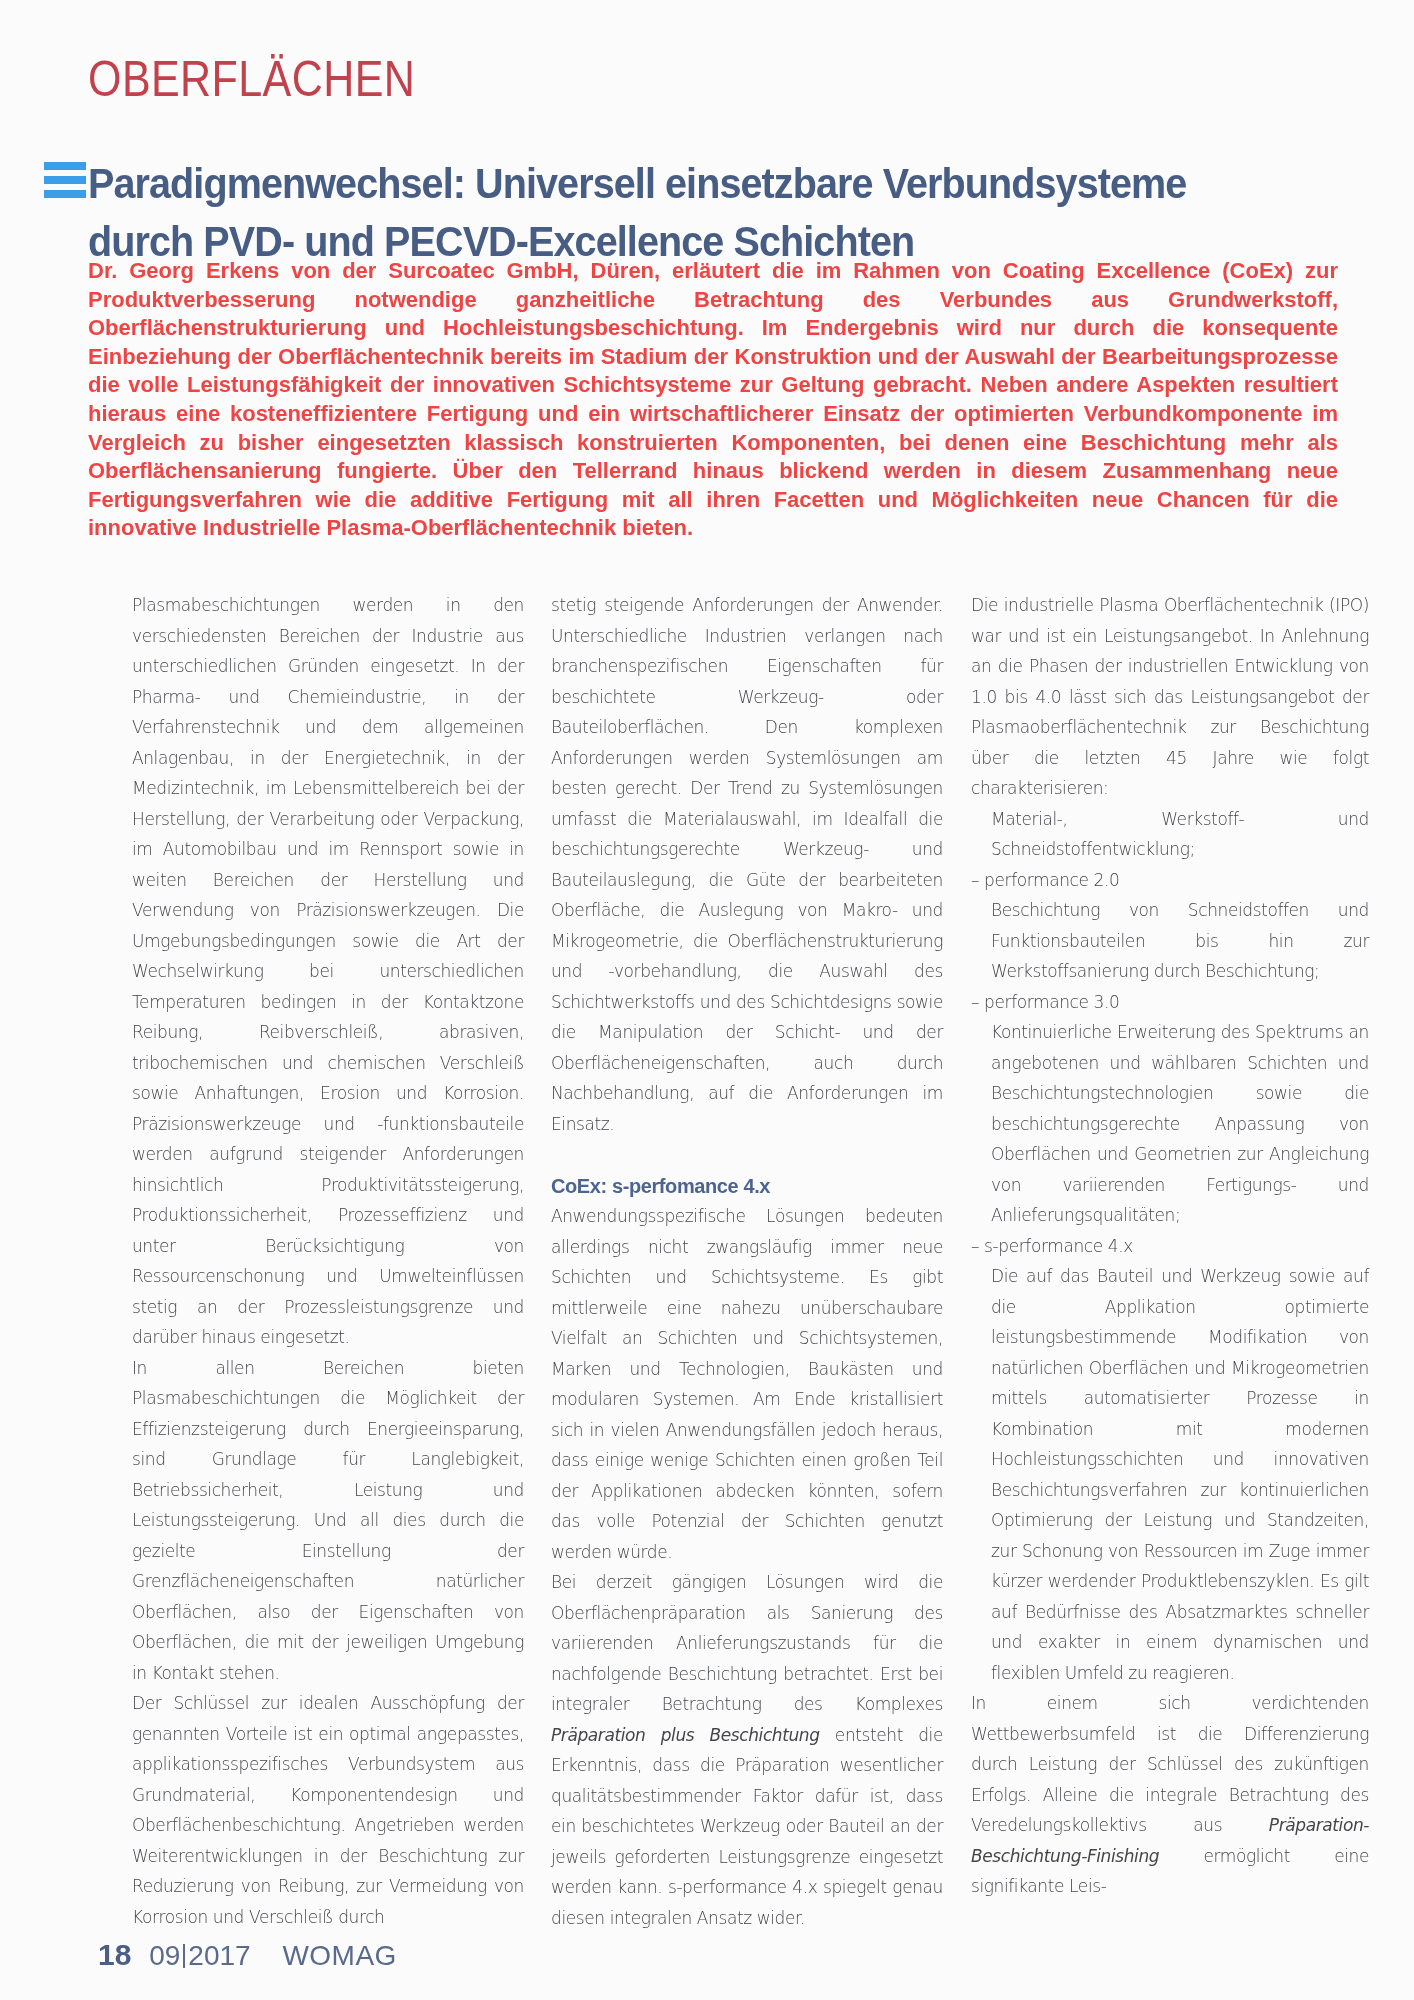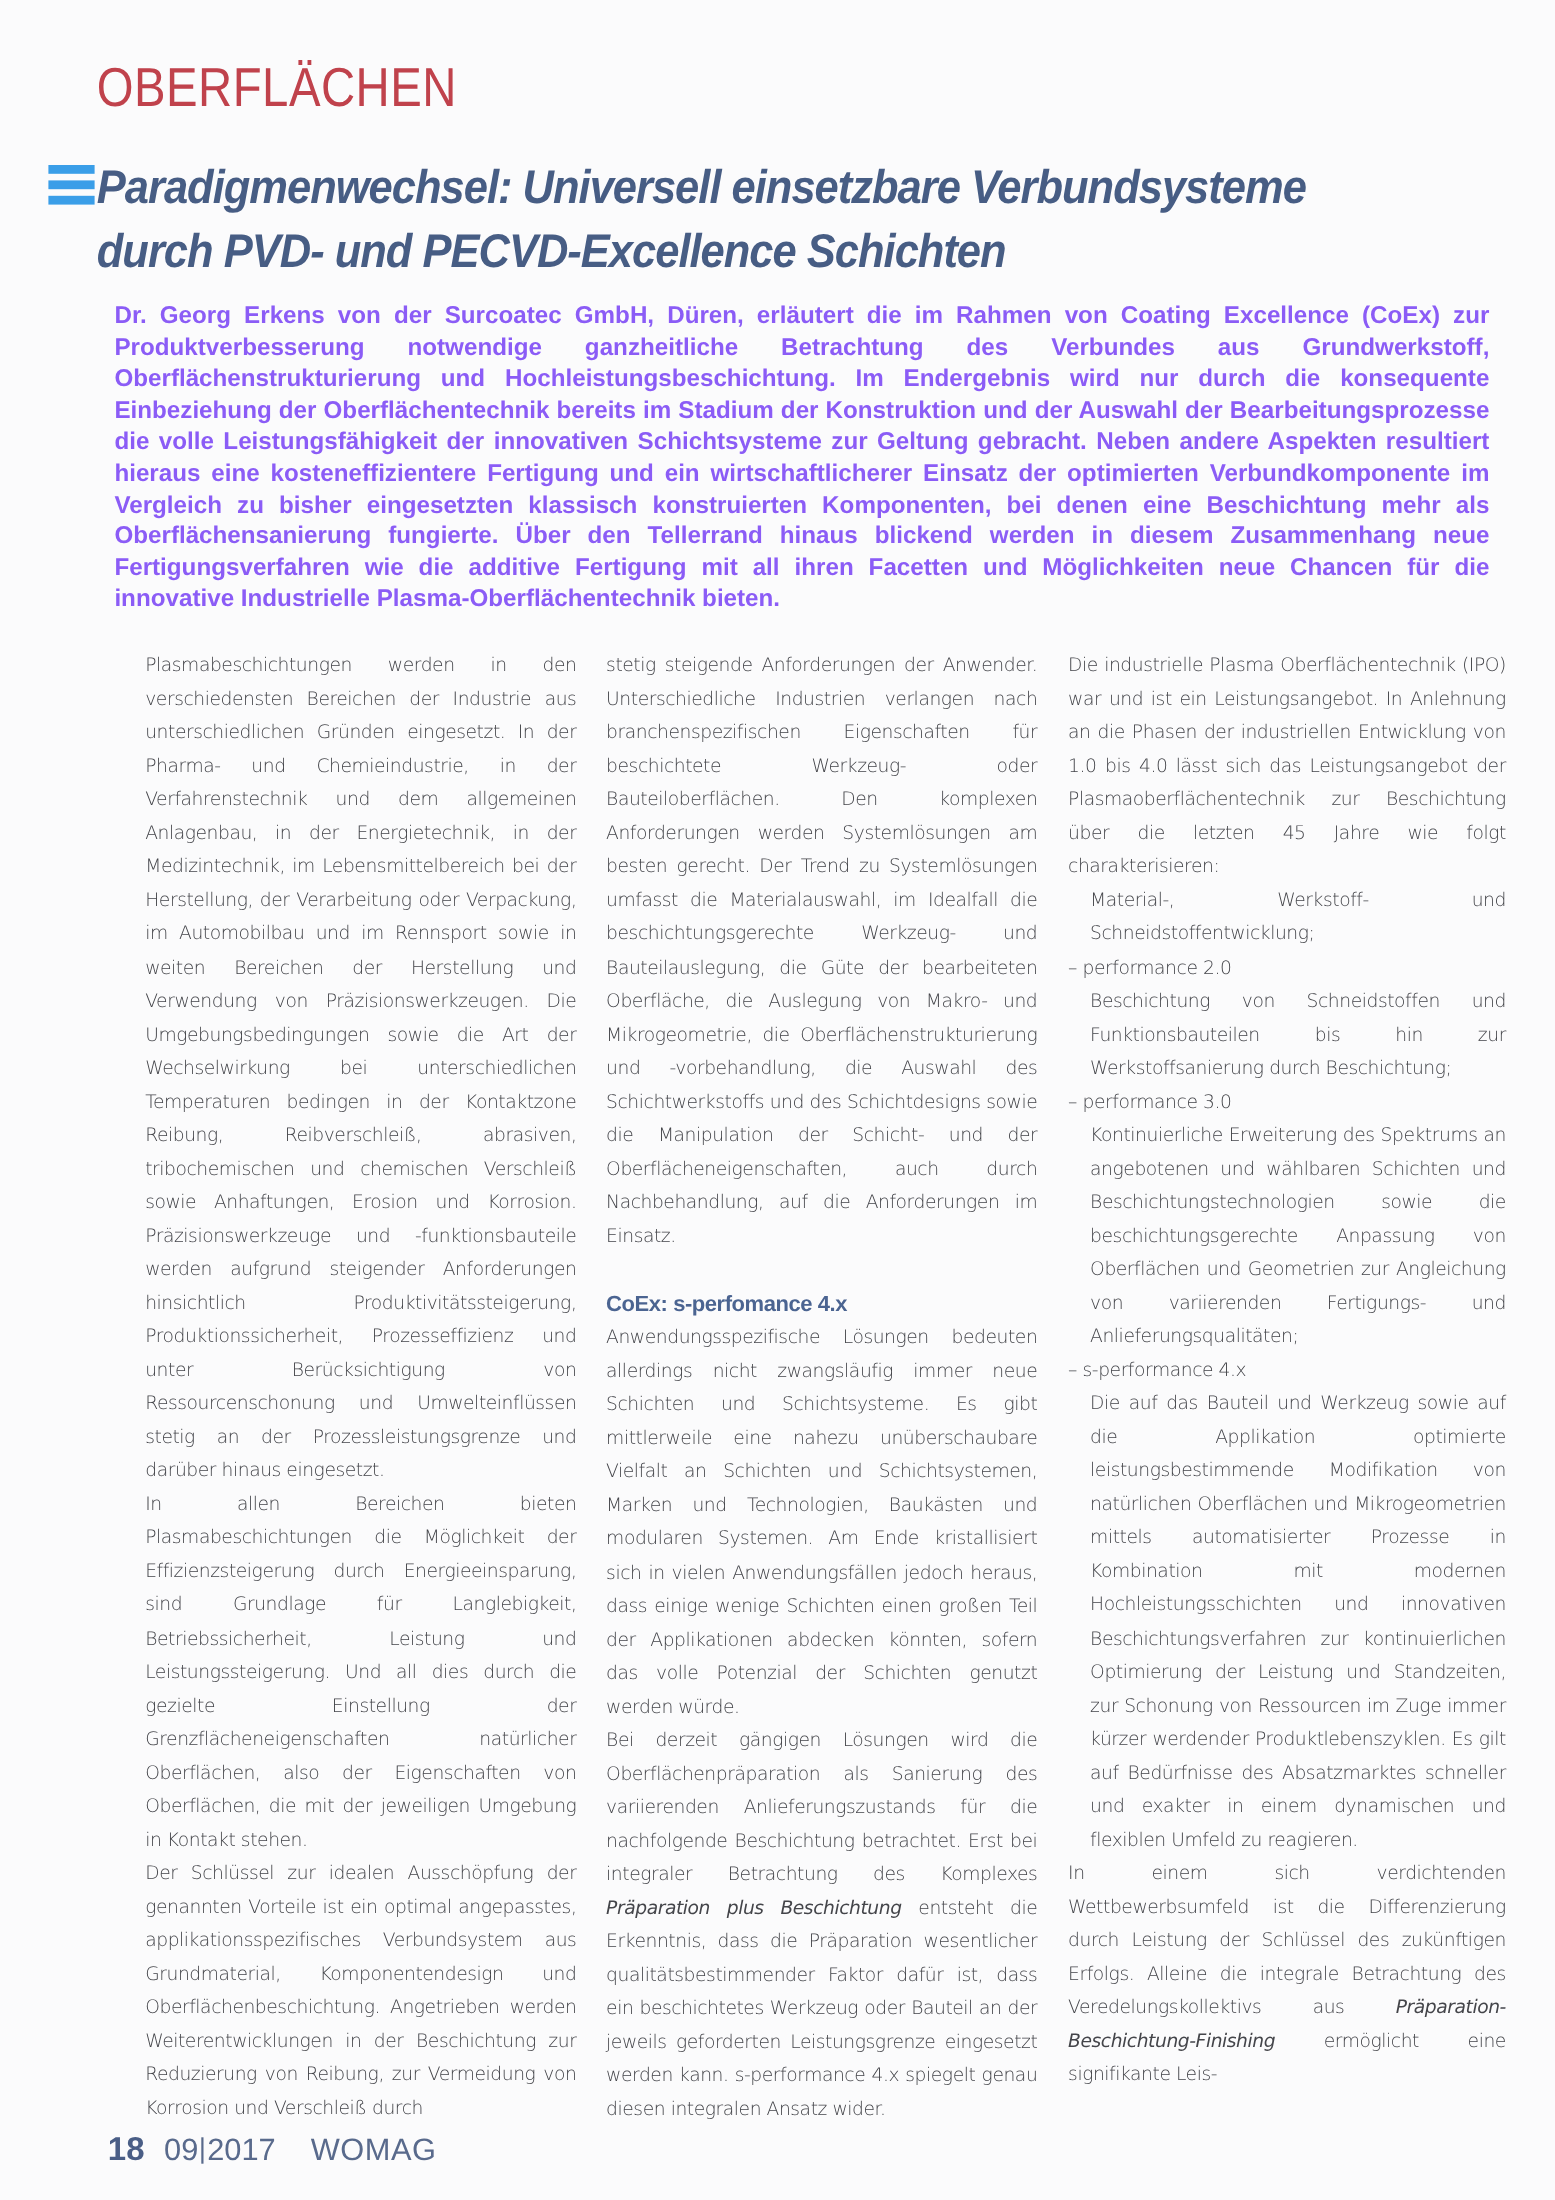--- a/index.html
+++ b/index.html
@@ -5,32 +5,32 @@
   html, body { margin: 0; padding: 0; }
   body {
     width: 1414px; height: 2000px; background: #fbfbfc; position: relative; overflow: hidden;
     color: #3e3f44;
   }
   .section-label {
     position: absolute; left: 88px; top: 50px;
     font-family: "Liberation Sans", sans-serif; font-size: 50px; font-weight: 400;
     color: #c0424c; letter-spacing: 0.5px; transform: scaleX(0.86); transform-origin: left top;
   }
-  .headline-wrap { position: absolute; left: 44px; top: 142px; width: 1320px; font-style: italic; }
+  .headline-wrap { position: absolute; left: 44px; top: 154px; width: 1320px; }
   .hl-icon { position: absolute; left: 0; top: 8px; width: 42px; height: 40px; }
   .hl-icon span { display: block; height: 8px; background: #3a9ee8; margin-bottom: 6px; }
   .headline {
     margin: 0 0 0 44px; font-family: "Liberation Sans", sans-serif; font-weight: 700;
     font-size: 43px; line-height: 58px; color: #475d84; letter-spacing: -1px;
     transform: scaleX(0.92); transform-origin: left top; width: 1400px;
   }
   .lead {
     position: absolute; left: 88px; top: 257px; width: 1250px;
     font-family: "Liberation Sans", sans-serif; font-weight: 700; font-size: 22px; line-height: 28.6px;
-    color: #8b5cf6; text-align: justify; margin: 16px;
+    color: #ef4444; text-align: justify; margin: 0;
   }
   .col {
     position: absolute; top: 590px; width: 392px;
     font-family: "DejaVu Sans", sans-serif; font-size: 17px; line-height: 30.5px; font-weight: 300;
     color: #44454a; text-align: justify; letter-spacing: -0.4px; margin-left: 36px;
   }
   .col p { margin: 0; }
   .col1 { left: 96px; }
   .col2 { left: 515px; }
   .col3 { left: 935px; width: 398px; }

